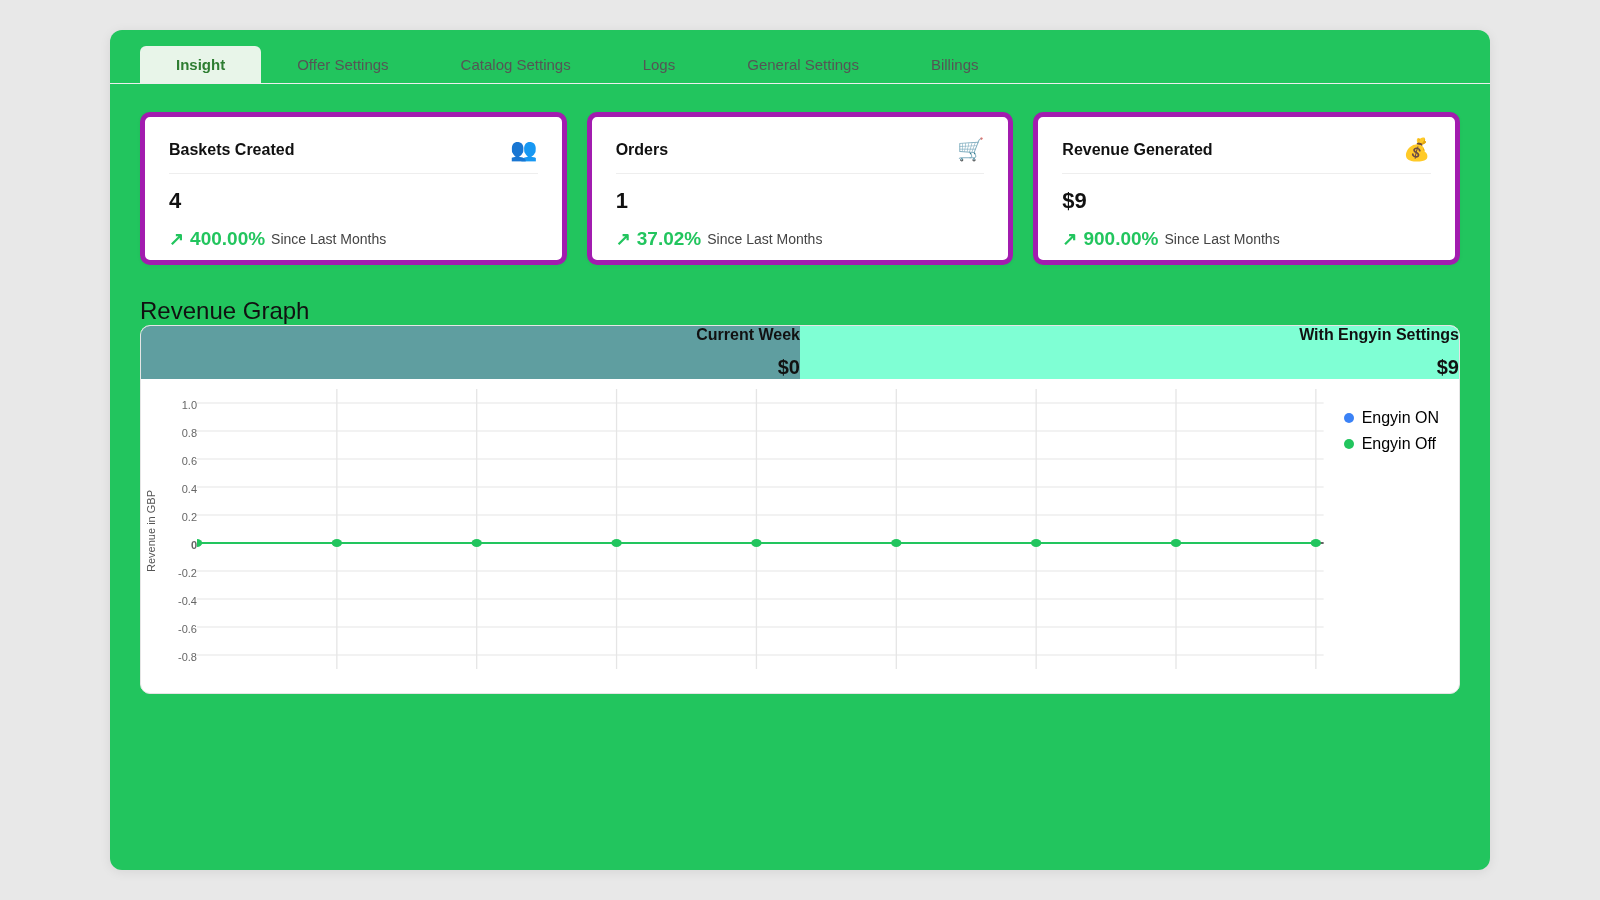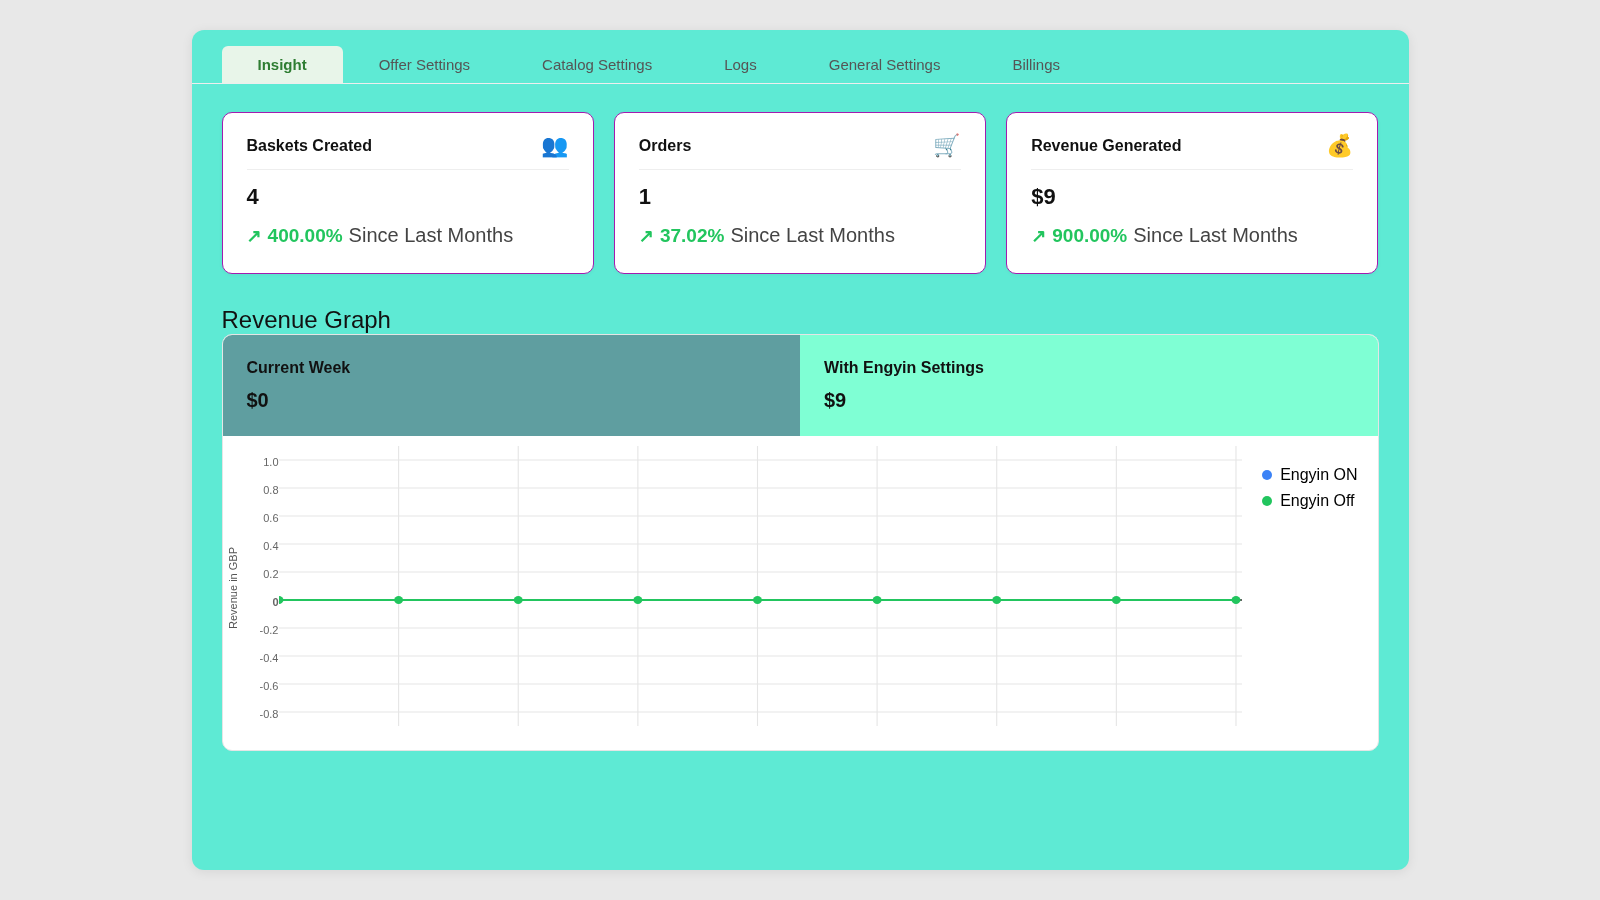--- a/index.html
+++ b/index.html
@@ -6,23 +6,23 @@
     body {
       background: #e8e8e8;
       font-family: -apple-system, BlinkMacSystemFont, 'Segoe UI', sans-serif;
       display: flex;
       align-items: center;
       justify-content: center;
       min-height: 100vh;
       padding: 20px;
     }
     .main-container {
-      background: #5eead4;
+      background: #22c55e;
       border-radius: 12px;
-      width: 1217px;
+      width: 1380px;
       min-height: 840px;
       padding: 0;
       box-shadow: 0 2px 12px rgba(0,0,0,0.08);
       overflow: hidden;
     }
     
     .tabs {
       display: flex;
       align-items: center;
       padding: 16px 30px 0 30px;
@@ -49,23 +49,23 @@
     }
     
     .stat-cards {
       display: flex;
       gap: 20px;
       margin-bottom: 32px;
     }
     .stat-card {
       flex: 1;
       background: #fff;
-      border: 1px solid #a21caf;
+      border: 5px solid #a21caf;
       border-radius: 10px;
-      padding: 20px 24px 26px 24px;
+      padding: 20px 24px 10px 24px;
       box-shadow: 0 1px 4px rgba(0,0,0,0.04);
     }
     .stat-card-header {
       display: flex;
       align-items: center;
       justify-content: space-between;
       margin-bottom: 10px;
     }
     .stat-card-title {
       font-size: 16px;
@@ -97,43 +97,42 @@
       font-size: 18px;
       font-weight: bold;
     }
     .trend-pct {
       color: #22c55e;
       font-weight: 700;
       font-size: 19px;
     }
     .trend-label {
       color: #444;
-      font-size: 20px;
+      font-size: 14px;
     }
     
     .section-title {
       font-size: 24px;
       font-weight: 400;
       color: #111;
     }
     .graph-container {
       background: #fff;
       border: 1px solid #e5e5e5;
       border-radius: 10px;
       padding: 0 0 20px 0;
       overflow: hidden;
     }
     .revenue-cards {
       display: flex;
       gap: 0;
     }
     .rev-card {
       flex: 1;
-      padding: 24px;
-      text-align: left;
+      text-align: right;
     }
     .rev-card.current {
       background: #5f9ea0;
       color: #111;
     }
     .rev-card.engyin {
       background: #7fffd4;
       color: #111;
     }
     .rev-card-label {

